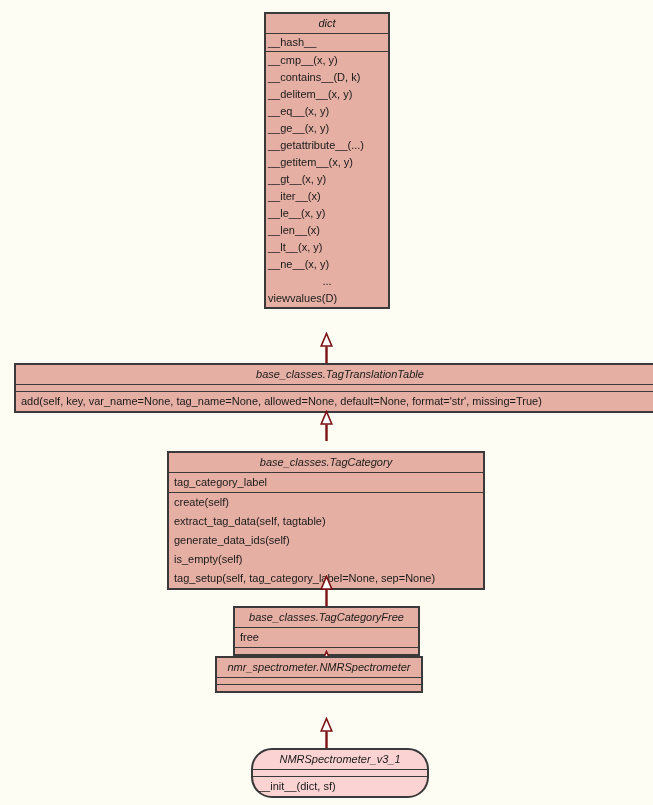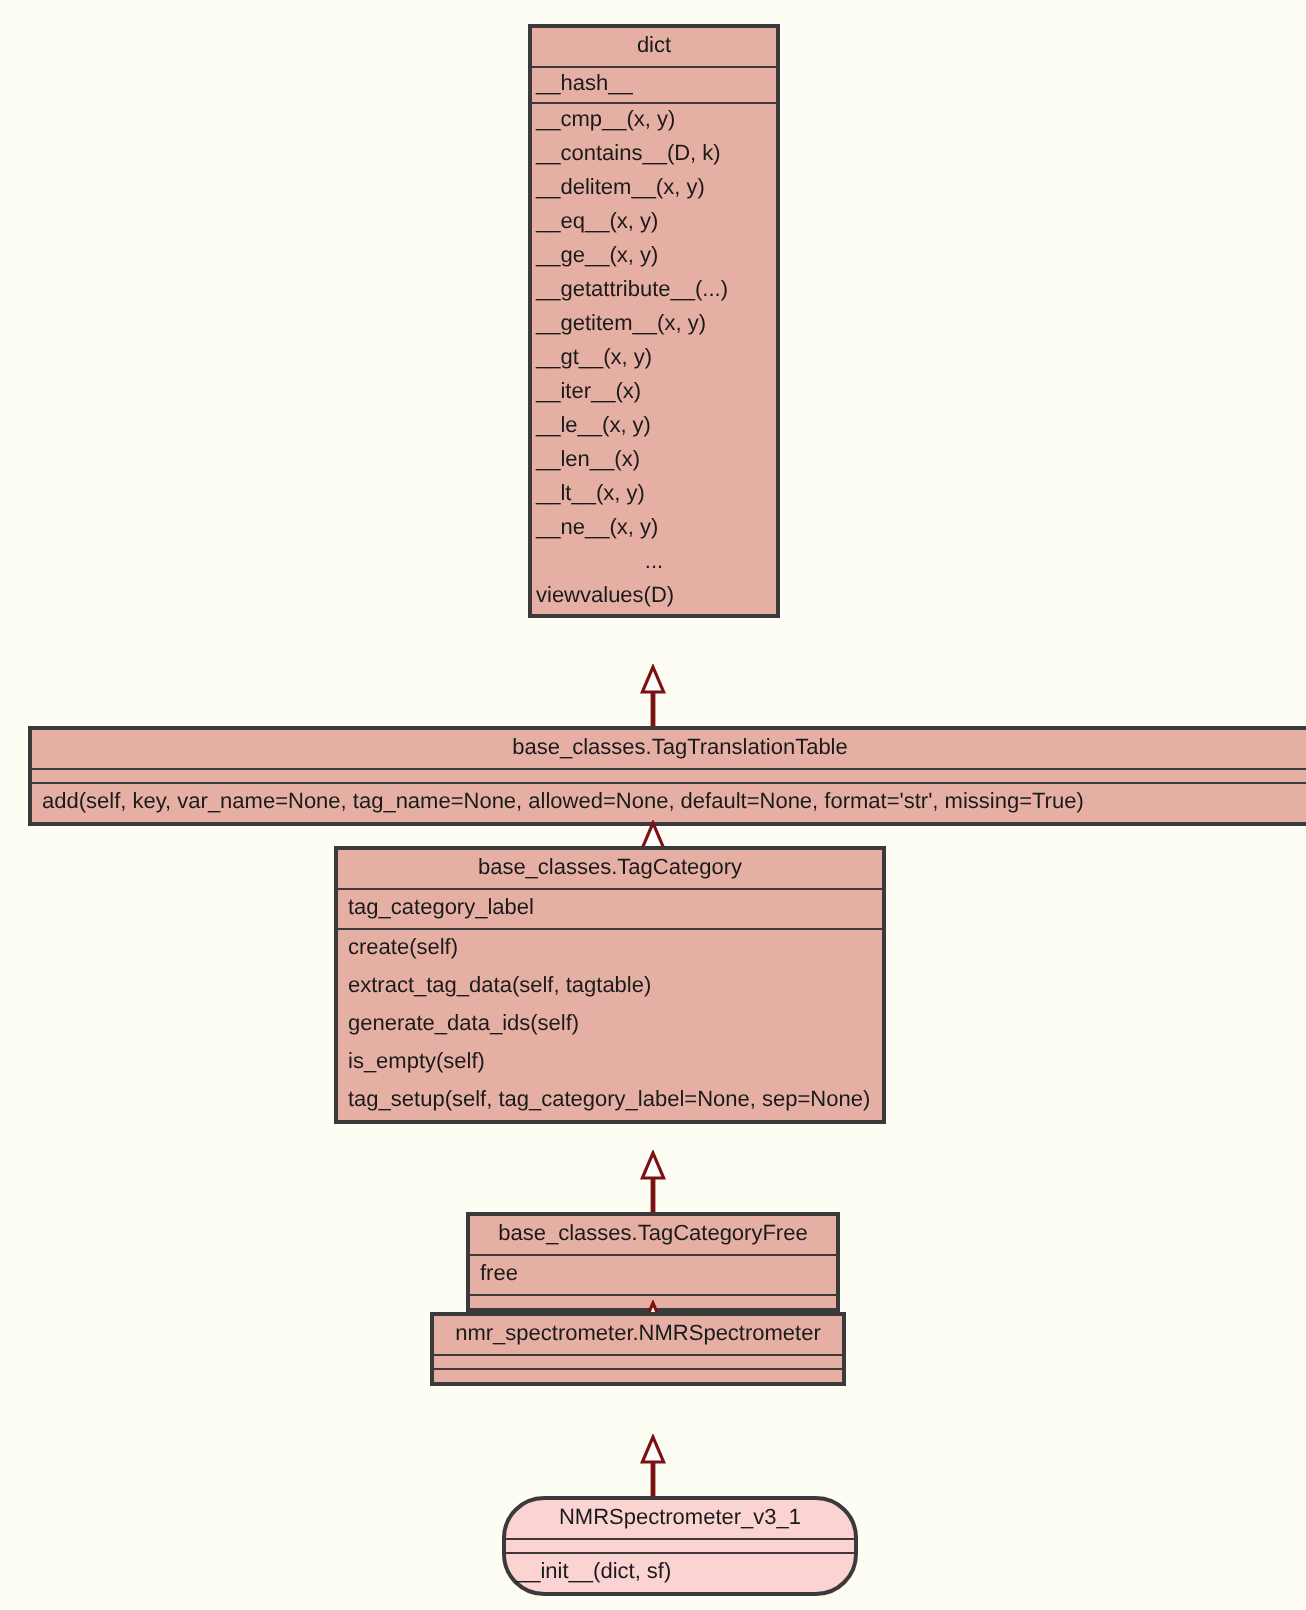--- a/index.html
+++ b/index.html
@@ -21,21 +21,21 @@
     position:absolute;box-sizing:border-box;
     background:var(--node-fill);
     border:2px solid var(--border);
     font-size:11px;color:var(--text);
   }
   .uml-class.highlight{background:var(--highlight-fill);}
   .compartment{border-top:1.5px solid var(--border);min-height:6px;}
   .compartment:first-child{border-top:none;}
   .title{
     text-align:center;padding:3px 4px 4px;white-space:nowrap;
-    line-height:12px;overflow:hidden;
+    line-height:12px;overflow:hidden;font-style:italic;
   }
   .member{
     padding:3px 5px 4px;white-space:nowrap;line-height:12px;
   }
   .member.center{text-align:center;}
   .dense .member{padding:2px 2px 3px;}
   .connector{position:absolute;width:17px;}
   .connector svg{display:block;}
 </style>
 </head>
@@ -80,21 +80,21 @@
     </div>
 </div>
 
 <div class="connector" style="left:318px;top:410px;">
   <svg width="17" height="31">
     <polygon points="8.5,1.5 13.8,14 3.2,14" style="fill:#ffffff;stroke:var(--edge);stroke-width:1.6"></polygon>
     <line x1="8.5" y1="14.5" x2="8.5" y2="31" style="stroke:var(--edge);stroke-width:2.4"></line>
   </svg>
 </div>
 
-<div class="uml-class" style="left:167px;top:423px;width:276px;">
+<div class="uml-class" style="left:167px;top:451px;width:318px;">
   <div class="compartment title">base_classes.TagCategory</div>
   <div class="compartment">
       <div class="member">tag_category_label</div>
     </div>
   <div class="compartment">
       <div class="member">create(self)</div>
       <div class="member">extract_tag_data(self, tagtable)</div>
       <div class="member">generate_data_ids(self)</div>
       <div class="member">is_empty(self)</div>
       <div class="member">tag_setup(self, tag_category_label=None, sep=None)</div>

